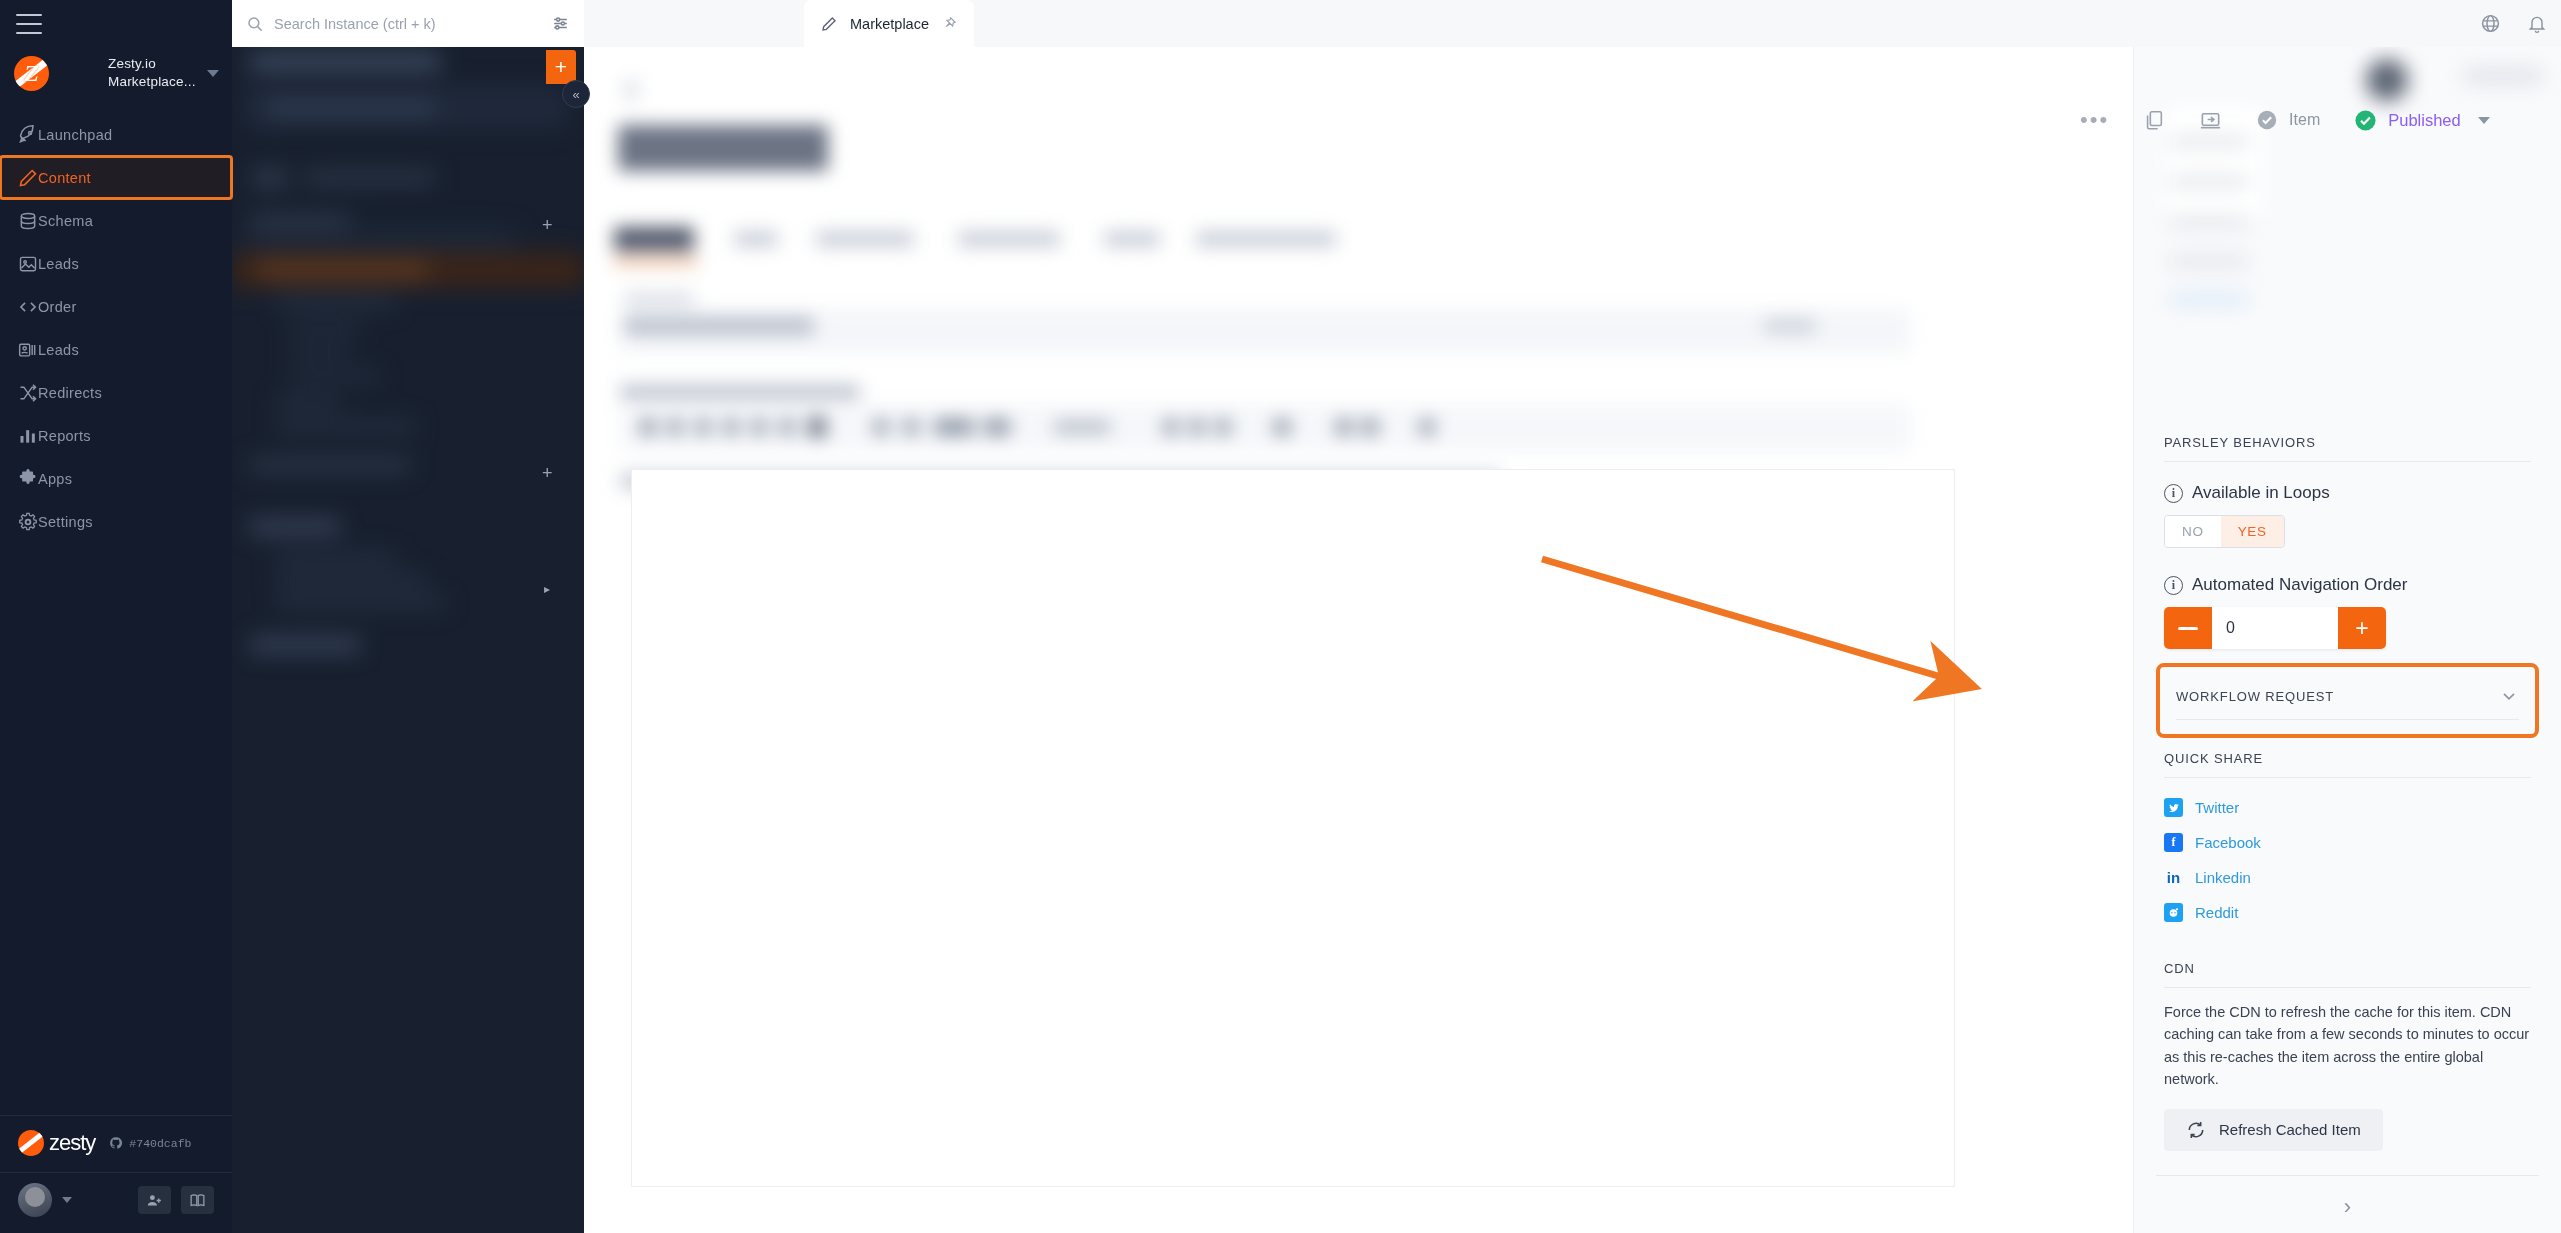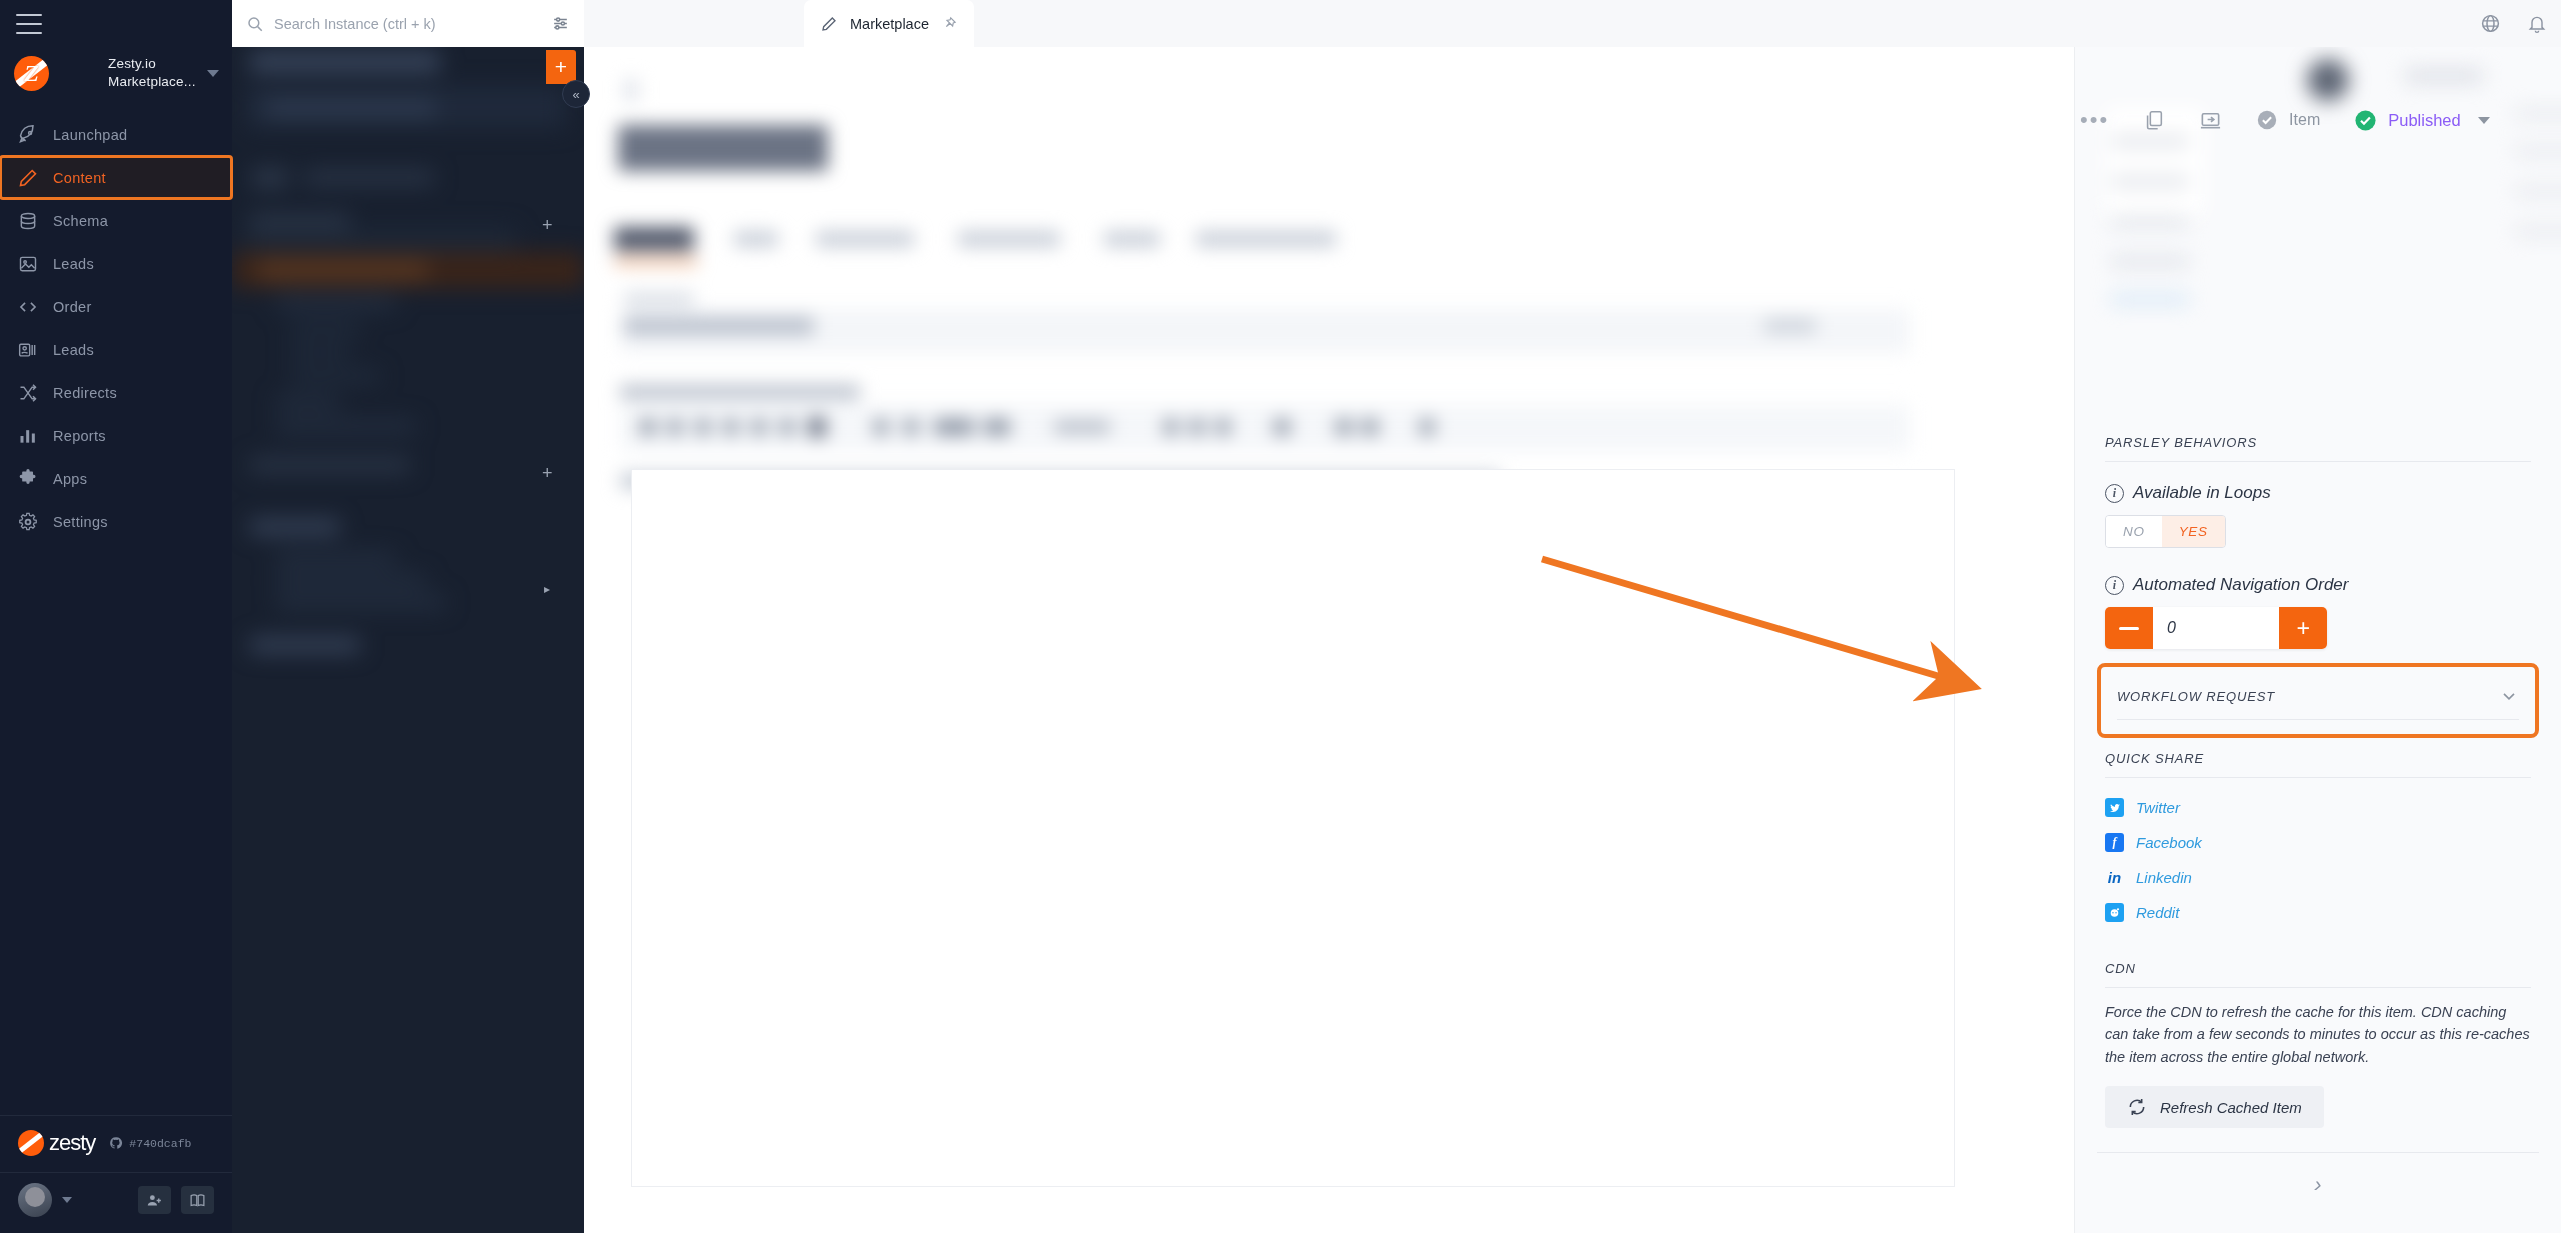--- a/index.html
+++ b/index.html
@@ -39,21 +39,21 @@
   }
   .zlogo span { position: relative; z-index: 2; color: #fff; text-shadow: 0 0 2px #ff5d0b; }
   .ln-inst-text { flex: 1; line-height: 1.35; }
   .ln-inst-text div { color: #e9ecf1; font-size: 13.5px; letter-spacing: .2px; margin-left: 48px; }
   .caret-down {
     width: 0; height: 0; border-left: 6px solid transparent;
     border-right: 6px solid transparent; border-top: 7px solid #6e7a90;
   }
   .ln-items { flex: 1; padding-top: 6px; }
   .ln-item {
-    display: flex; align-items: center; gap: 15px;
+    display: flex; align-items: center; 
     height: 43px; padding: 0 0 0 18px; cursor: pointer;
     color: #8d96a8; font-size: 14.5px; letter-spacing: .3px;
     position: relative;
   }
   .ln-item svg { flex: none; }
   .ln-item.active { color: #f26322; background: #201d24; }
   .ln-item.highlight {
     outline: 3px solid #ef7622; outline-offset: -2px;
     border-radius: 3px; z-index: 5;
   }
@@ -157,24 +157,23 @@
   .mb { position: absolute; border-radius: 3px; }
   .editor-canvas {
     position: absolute; left: 47px; top: 422px;
     width: 1324px; height: 718px;
     background: #fff; border: 1px solid #eceef2;
   }
 
   
   .right {
     position: absolute; right: 0; top: 47px;
-    width: 487px; height: 1186px;
+    width: 428px; height: 1186px;
     background: #f9fafc; border-left: 1px solid #eceef1;
     overflow: hidden;
-    font-style: italic;
   }
   .right-blurzone { position: relative; height: 375px; overflow: hidden; }
   .right-blur { filter: blur(10px); width: 100%; height: 100%; position: relative; }
   .rb { position: absolute; border-radius: 3px; }
   .sect { padding: 0 30px; }
   .sect-title {
     font-size: 13px; color: #3a4253; letter-spacing: .85px;
     padding: 13px 0 11px 0; border-bottom: 1px solid #e7e9ee;
     display: flex; align-items: center; justify-content: space-between;
   }

